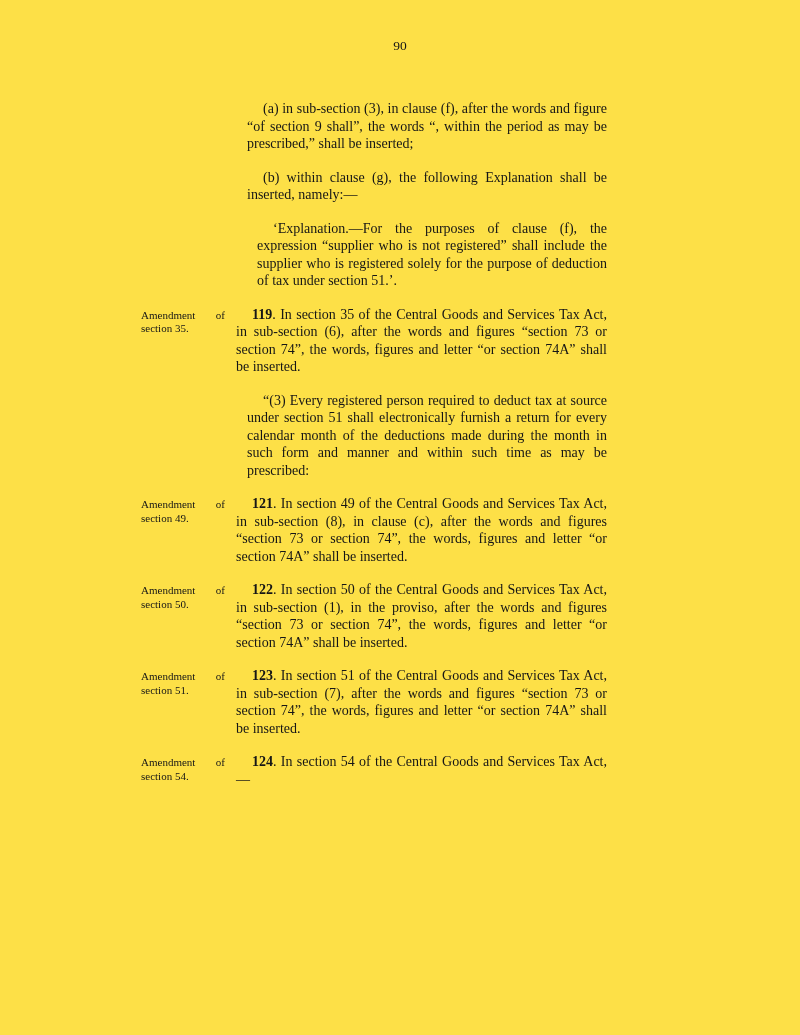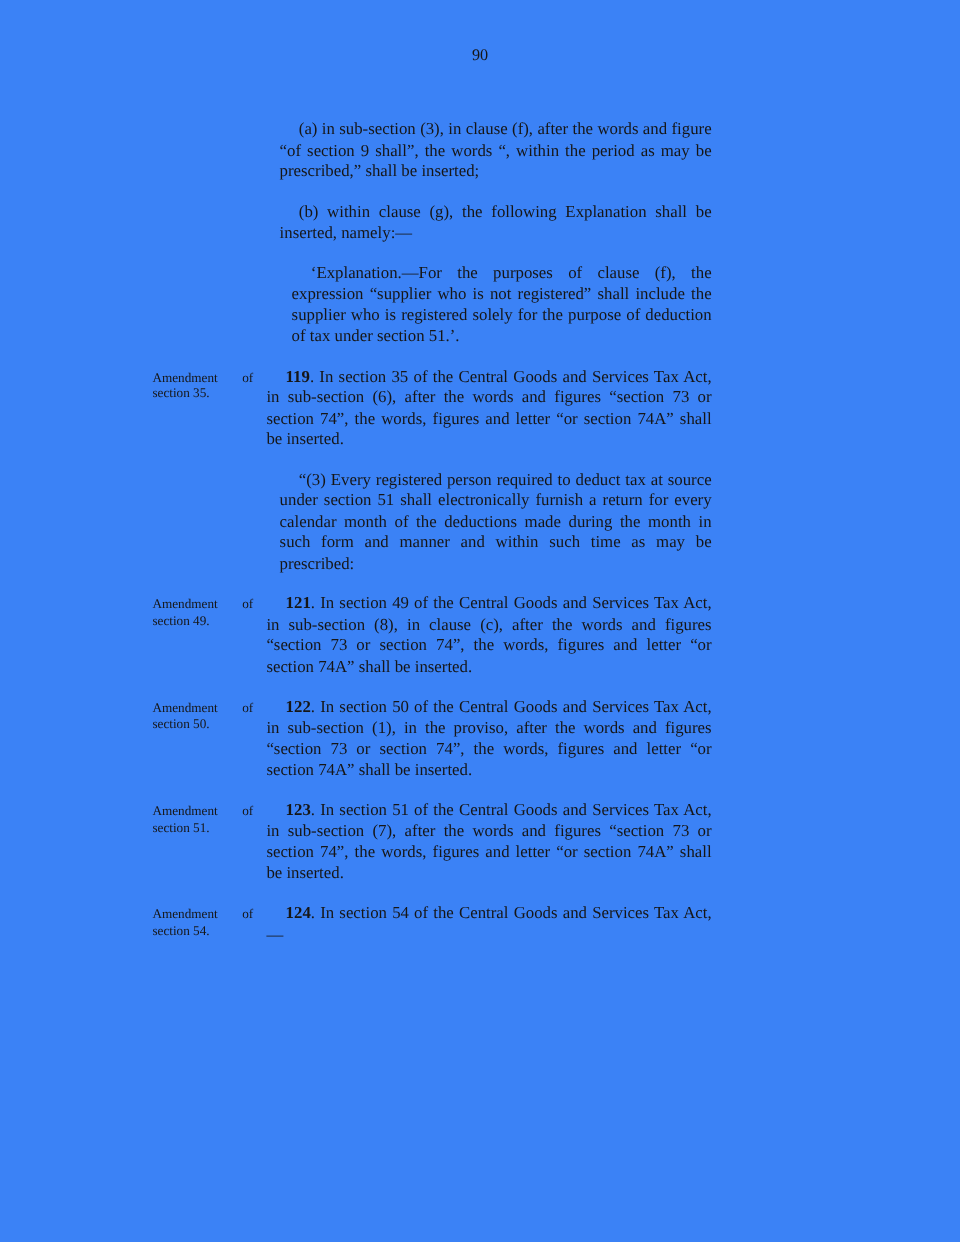--- a/index.html
+++ b/index.html
@@ -1,30 +1,30 @@
 <!DOCTYPE html>
 <html><head>
 <meta charset="utf-8">
 <style>
   html,body{margin:0;padding:0;background:#e8e8e8;}
   .page{
     position:relative;
     width:800px;height:1035px;
-    background:#3b82f6;
+    background:#fde047;
     color:#161616;
     font-family:"Liberation Serif","DejaVu Serif",serif;
     margin:0 auto;
     overflow:hidden;
   }
   .pageno{
     position:absolute;top:38px;left:0;width:800px;
     text-align:center;font-size:13.5px;line-height:16px;
   }
   .body-col{
-    position:absolute;left:222px;top:100px;width:371px;
+    position:absolute;left:236px;top:100px;width:371px;
   }
   .p{
     position:relative;
     font-size:14px;line-height:17.5px;
     text-align:justify;text-indent:16px;
   }
   .p + .p{margin-top:16px;}
   .lvl0{margin-left:0;}
   .lvl1{margin-left:11px;}
   .lvl2{margin-left:21px;}

